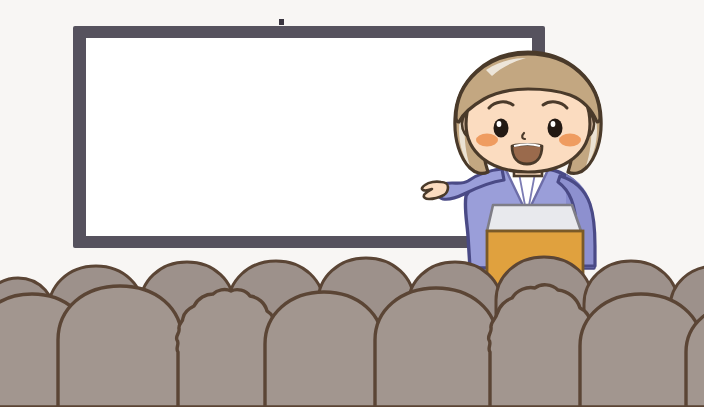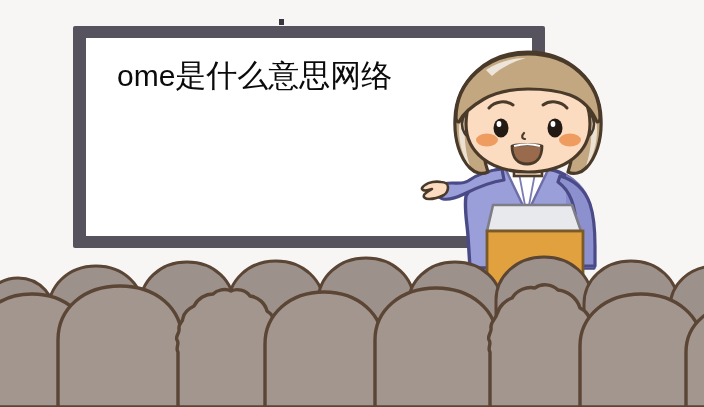--- a/index.html
+++ b/index.html
@@ -170,17 +170,14 @@
                  C568 291 577 298 580 308 C587 311 591 318 590 326
                  C594 331 594 339 590 344 C594 349 592 356 588 359
                  L588 407 Z" fill="#a2968f" stroke="#5b4535" stroke-width="3.4" stroke-linejoin="round"></path>
         <path d="M580 407 L580 346 C580 316 606 294 641 294 C676 294 702 316 702 346 L702 407 Z" fill="#a2968f" stroke="#5b4535" stroke-width="3.4"></path>
         <path d="M686 407 L686 352 C686 324 710 304 742 304 L742 407 Z" fill="#a2968f" stroke="#5b4535" stroke-width="3.4"></path>
       </g>
 
     </g>
   </svg>
 
-  <div class="board-text">
-    <span class="latin">ome</span><span class="cjk">是什么意思网络</span>
-  </div>
 
 </div>
 
 </body></html>

